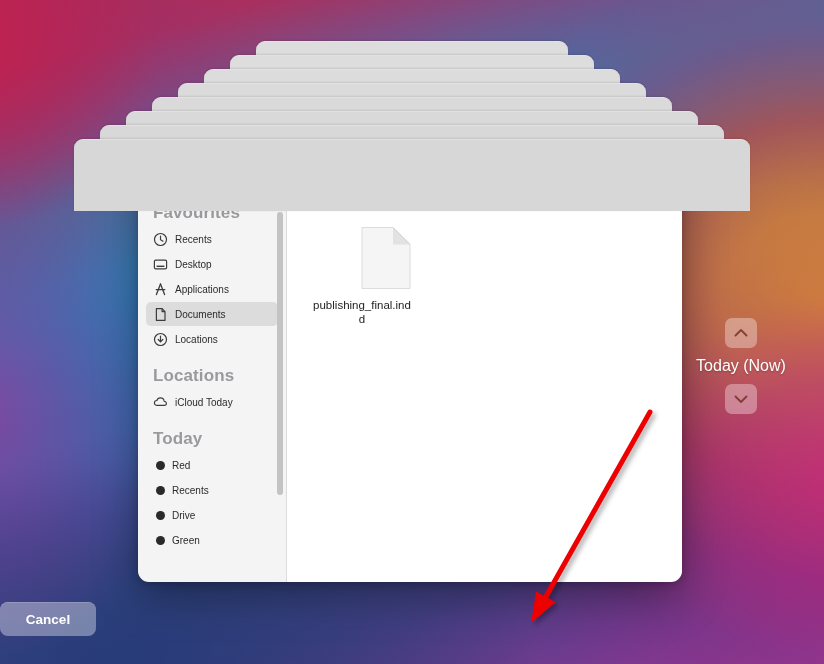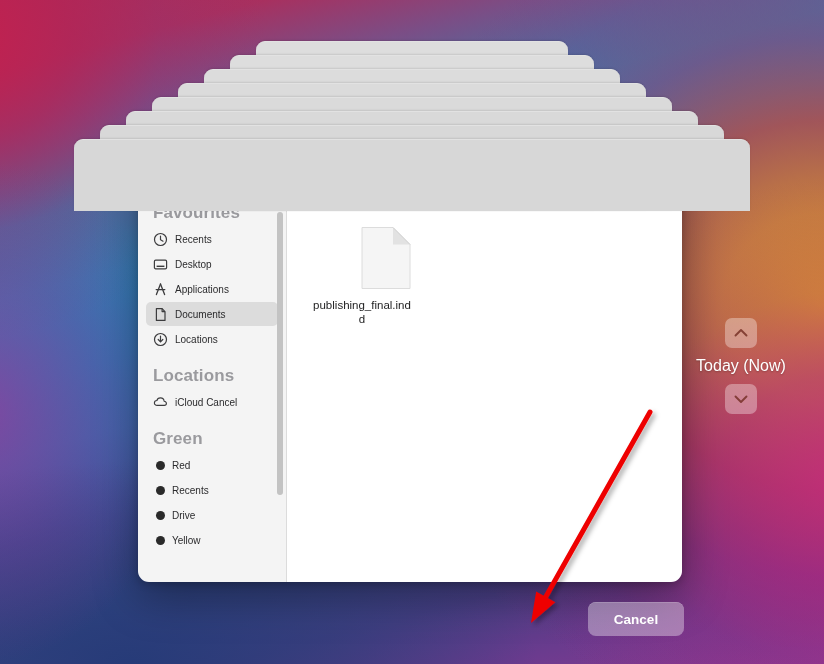--- a/index.html
+++ b/index.html
@@ -242,21 +242,21 @@
     word-break: break-all;
     width: 100px;
   }
 
   
   #actions {
     position: absolute;
     left: 0; top: 602px;
     width: 684px;
     display: flex;
-    justify-content: flex-end;
+    justify-content: space-between;
     gap: 22px;
   }
   .act-btn {
     width: 96px; height: 34px;
     border-radius: 8px;
     display: flex; align-items: center; justify-content: center;
     font-size: 13.5px;
     font-weight: bold;
     border: none;
   }
@@ -381,38 +381,38 @@
             </span>
             <span>Locations</span>
           </div>
           <div class="sb-section tight">Locations</div>
           <div class="sb-item">
             <span class="sb-icon">
               <svg width="15" height="15" viewBox="0 0 15 15" fill="none">
                 <path d="M4.2 10.4 C2.4 10.4 1.4 9.2 1.4 7.9 C1.4 6.6 2.5 5.5 3.9 5.5 C4.3 3.9 5.7 2.9 7.4 2.9 C9.5 2.9 11 4.4 11.1 6.3 C12.4 6.5 13.4 7.5 13.4 8.6 C13.4 9.7 12.5 10.4 11.3 10.4 Z" stroke="currentColor" stroke-width="1.15" stroke-linejoin="round"></path>
               </svg>
             </span>
-            <span>iCloud Cancel</span>
-          </div>
-          <div class="sb-section tight">Green</div>
+            <span>iCloud Today</span>
+          </div>
+          <div class="sb-section tight">Today</div>
           <div class="sb-item">
             <span class="tag-dot"></span>
             <span>Red</span>
           </div>
           <div class="sb-item">
             <span class="tag-dot"></span>
             <span>Recents</span>
           </div>
           <div class="sb-item">
             <span class="tag-dot"></span>
             <span>Drive</span>
           </div>
           <div class="sb-item">
             <span class="tag-dot"></span>
-            <span>Yellow</span>
+            <span>Green</span>
           </div>
         </div>
       <div id="sb-scrollbar"></div>
     </div>
 
     <div id="content">
       <div id="toolbar">
         <div class="nav-btn">
           <svg width="12" height="16" viewBox="0 0 12 16" fill="none">
             <path d="M9 2 L3.5 8 L9 14" stroke="currentColor" stroke-width="1.6" stroke-linecap="round" stroke-linejoin="round"></path>

